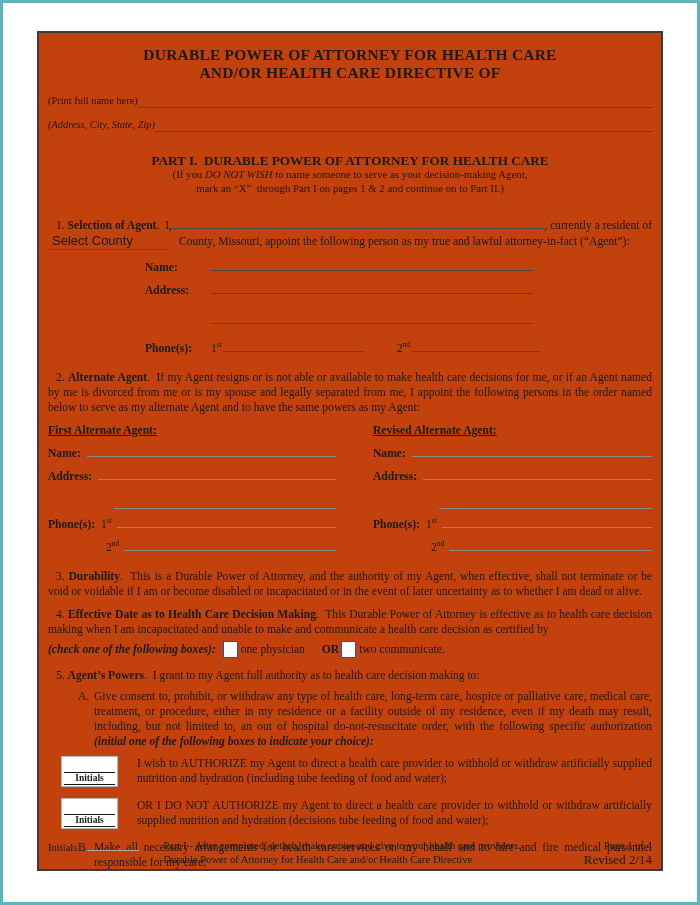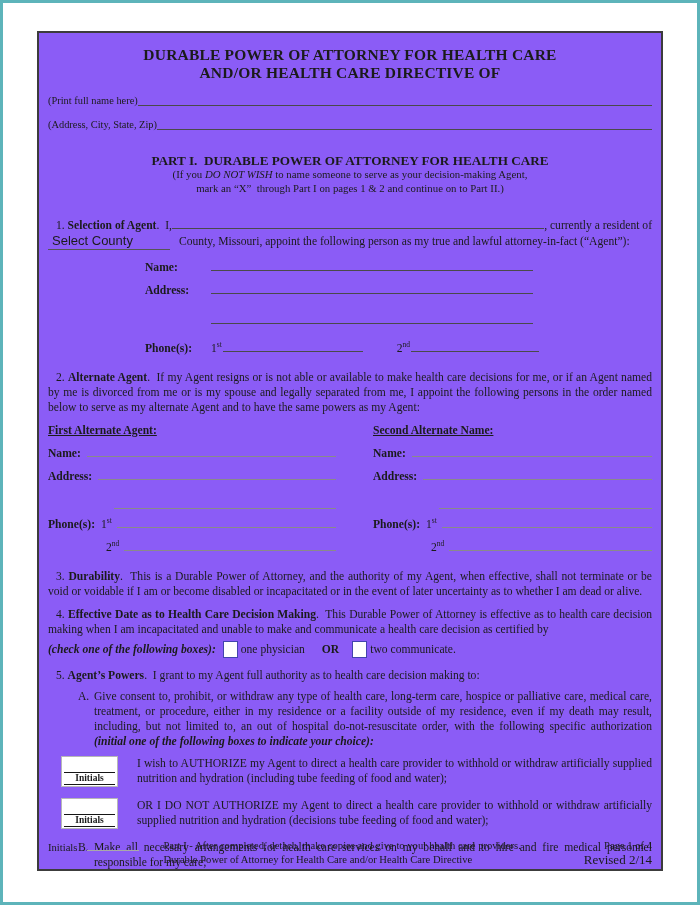--- a/index.html
+++ b/index.html
@@ -1,21 +1,21 @@
 <!DOCTYPE html>
 <html><head>
 <meta charset="utf-8">
 <style>
   html,body{margin:0;padding:0;background:#fff;}
   .canvas{position:relative;width:700px;height:905px;box-sizing:border-box;background:#ffffff;border:3px solid #5db4ba;overflow:hidden;font-family:"Liberation Serif",serif;color:#1b1b1b;}
-  .page{position:absolute;left:34px;top:28px;width:626px;height:840px;box-sizing:border-box;background:#8b5cf6;border:2px solid #3c3c3c;padding:6px 9px 4px 9px;font-size:11.6px;line-height:15px;overflow:hidden;}
+  .page{position:absolute;left:34px;top:28px;width:626px;height:840px;box-sizing:border-box;background:#c2410c;border:2px solid #3c3c3c;padding:6px 9px 4px 9px;font-size:11.6px;line-height:15px;overflow:hidden;}
   .doc-title{margin-top:7px;text-align:center;font-weight:bold;font-size:15.5px;line-height:17.5px;letter-spacing:.2px;}
-  .fill-row{display:flex;align-items:flex-start;}
+  .fill-row{display:flex;align-items:flex-end;}
   .mt-print{margin-top:12px;}
-  .mt-addr{margin-top:9px;}
+  .mt-addr{margin-top:9px;font-style:italic;}
   .small-label{font-size:10.4px;white-space:nowrap;}
   .fill{display:inline-block;border-bottom:1px solid #4a4a4a;height:12px;}
   .grow{flex:1 1 auto;}
   .mid{border-bottom-color:#8a8a8a;}
   .part1-head{margin-top:21px;text-align:center;font-weight:bold;font-size:13.2px;line-height:15px;white-space:pre-wrap;}
   .note{text-align:center;font-weight:normal;font-size:10.8px;line-height:13.8px;white-space:pre-wrap;}
   .note .em{font-style:italic;}
   .row{display:flex;align-items:baseline;}
   .s1r1{margin-top:20px;padding-left:8px;}
   .pre{white-space:pre;}
@@ -37,21 +37,21 @@
   .col-l{width:288px;flex:0 0 auto;}
   .col-r{flex:1 1 auto;margin-left:37px;}
   .alt-head{font-weight:bold;text-decoration:underline;}
   .alt-col .frow{display:flex;align-items:baseline;margin-top:6px;}
   .alt-col .flab{font-weight:bold;white-space:nowrap;margin-right:6px;}
   .alt-col .xline{margin-left:66px;margin-top:12px;}
   .alt-col .p2{margin-left:58px;}
   .chkrow{display:flex;align-items:center;margin-top:2px;height:21px;}
   .chkrow .bi{font-weight:bold;font-style:italic;white-space:pre;}
   .chk{display:inline-block;width:13px;height:15px;border:1.5px solid #4343ae;background:#fff;margin:0 3px 0 7px;}
-  .or{margin:0 13px 0 17px;}
+  .or{margin:0 2px 0 17px;}
   .s5head{margin-top:8px;padding-left:8px;white-space:pre-wrap;}
   .item{display:flex;margin-top:6px;padding-left:30px;}
   .item .marker{width:16px;flex:0 0 auto;}
   .item .ibody{flex:1 1 auto;text-align:justify;white-space:pre-wrap;}
   .item .ibody .bi{font-weight:bold;font-style:italic;}
   .init-row{display:flex;align-items:flex-start;margin-top:7px;}
   .mt12{margin-top:11px;}
   .ibox{position:relative;flex:0 0 auto;margin-left:13px;width:57px;height:31px;box-sizing:border-box;border:1px solid #b7b7b7;background:#fff;}
   .ilabel{position:absolute;left:2px;right:2px;bottom:1px;border-top:1.3px solid #151515;border-bottom:1.3px solid #151515;text-align:center;font-weight:bold;font-size:9.5px;line-height:11px;}
   .itext{flex:1 1 auto;margin-left:19px;text-align:justify;white-space:pre-wrap;}
@@ -135,21 +135,21 @@
           <span class="flab">Phone(s):</span>
           <span><span>1</span><sup>st</sup></span>
           <span class="fill mid grow" style="margin-left:5px;"></span>
         </div>
         <div class="frow">
           <span class="p2"><span>2</span><sup>nd</sup></span>
           <span class="fill mid grow" style="margin-left:5px;"></span>
         </div>
       </div>
       <div class="alt-col col-r">
-        <div class="alt-head">Second Alternate Name:</div>
+        <div class="alt-head">Revised Alternate Agent:</div>
         <div class="frow">
           <span class="flab">Name:</span>
           <span class="fill mid grow"></span>
         </div>
         <div class="frow">
           <span class="flab">Address:</span>
           <span class="fill mid grow"></span>
         </div>
         <div class="fill mid xline" style="display:block;"></div>
         <div class="frow">

